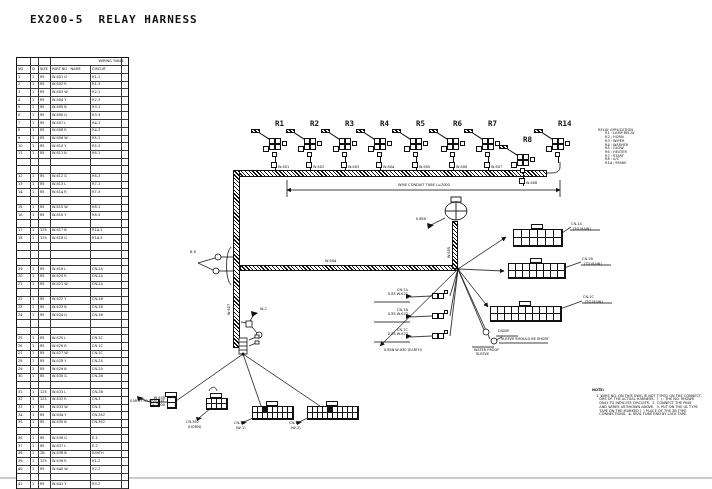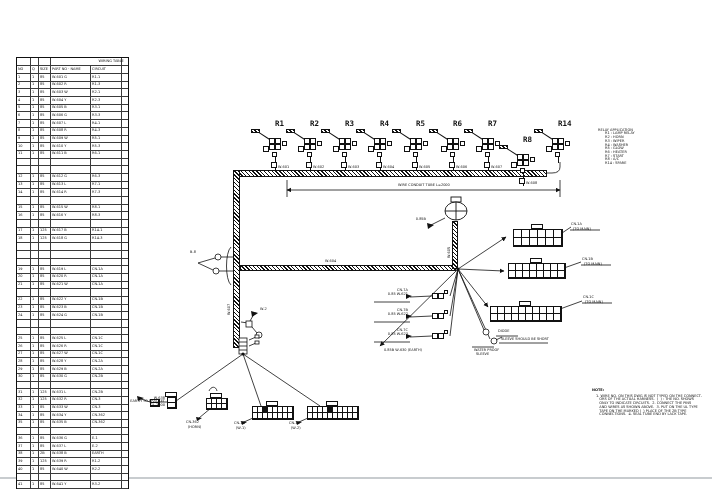--- a/index.html
+++ b/index.html
@@ -38,20 +38,21 @@
       transform:rotate(33deg);transform-origin:0 0;}
   .relay .drop{position:absolute;left:24px;background:#111;width:1px;}
   #footer-rule{position:absolute;left:0;top:477px;width:712px;height:2.4px;background:#c8cccf;z-index:1;}
   .legendline{display:block;}
 </style>
 </head>
 <body>
 
 <div id="stage">
 
+  <div id="page-title">EX200-5  RELAY HARNESS</div>
 
   <div id="wire-table">
       <div class="wt-row hd">
         <div class="wt-cell" style="width: 14px;"></div>
         <div class="wt-cell" style="width: 8px;"></div>
         <div class="wt-cell" style="width: 12px;"></div>
         <div class="wt-cell" style="width: 71px;">
           <span class="tz c" style="left: 50%; top: 1px;">WIRING TABLE</span>
         </div>
         <div class="wt-cell" style="width: 6px;"></div>

